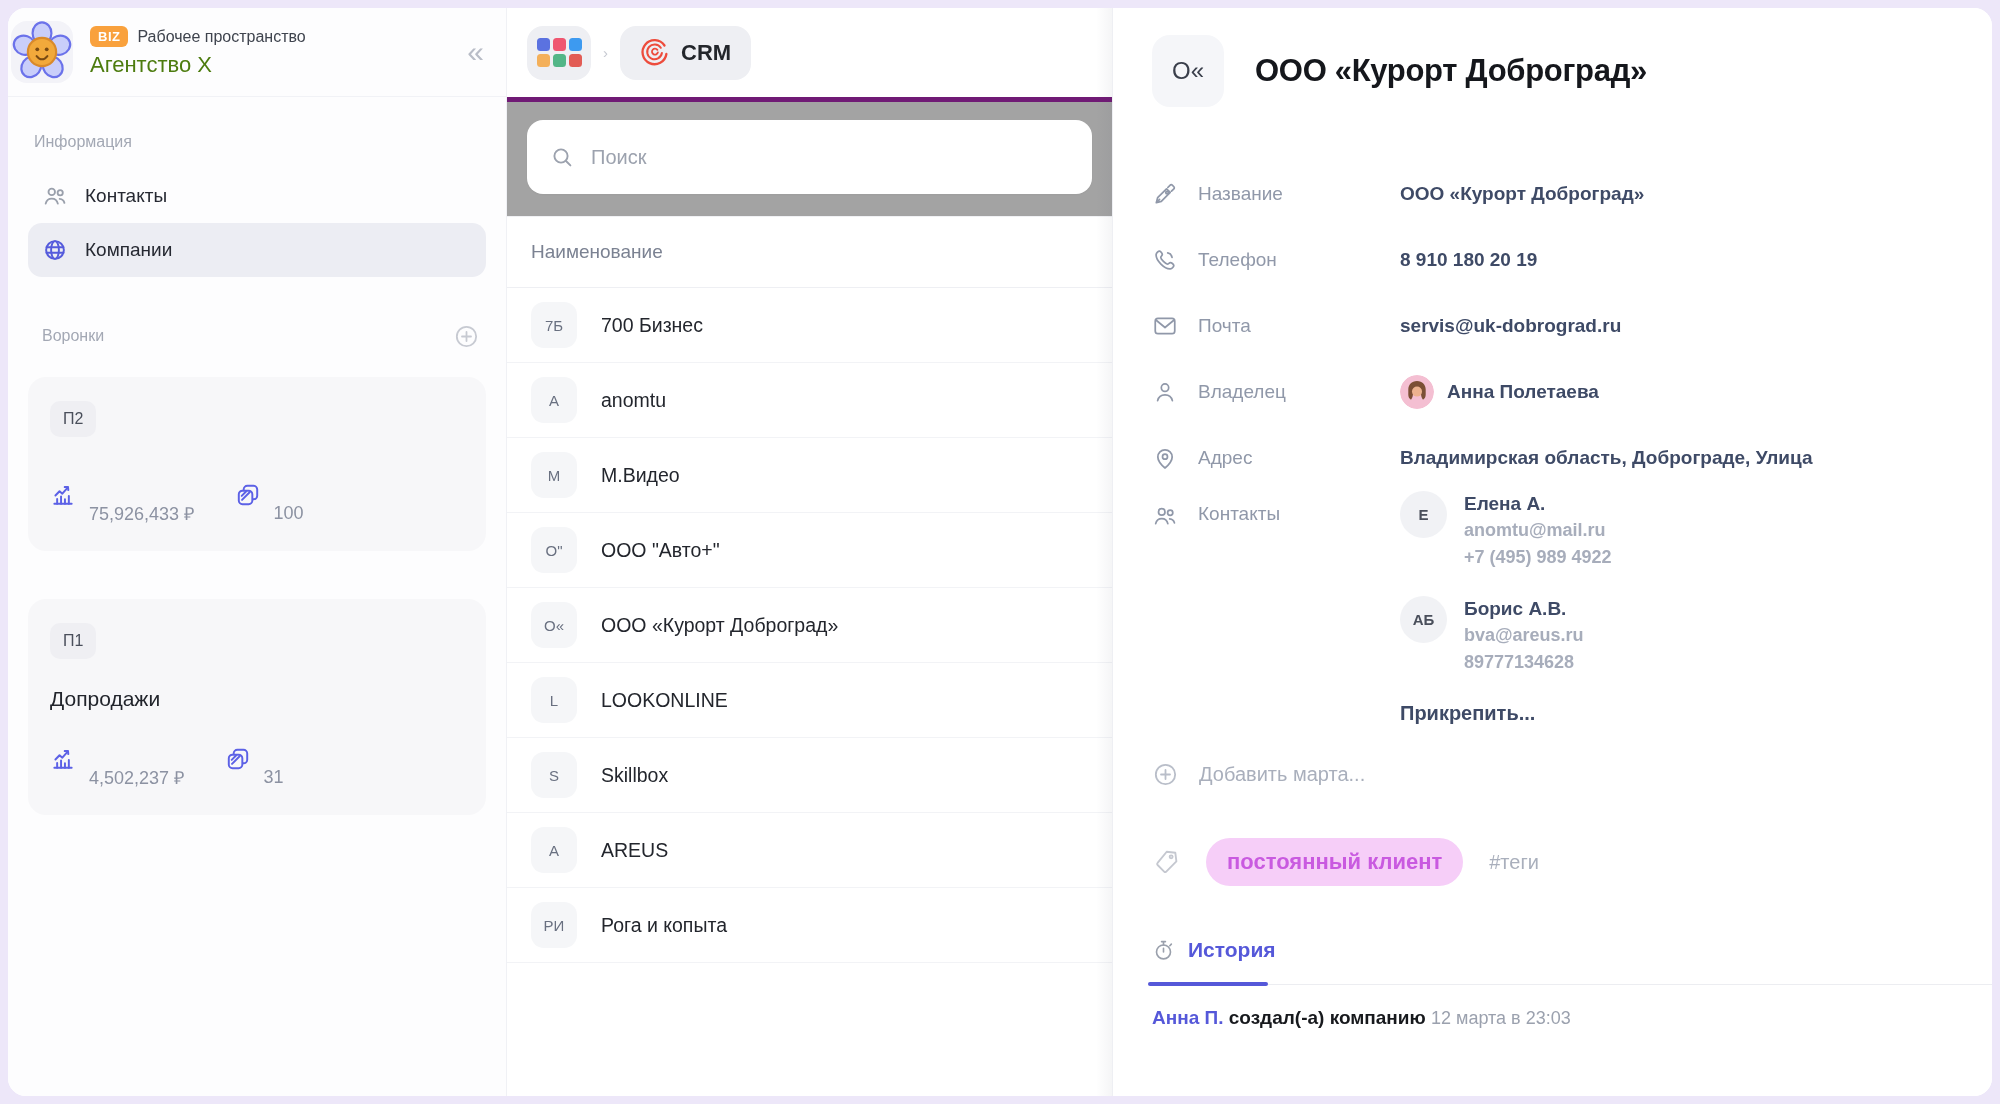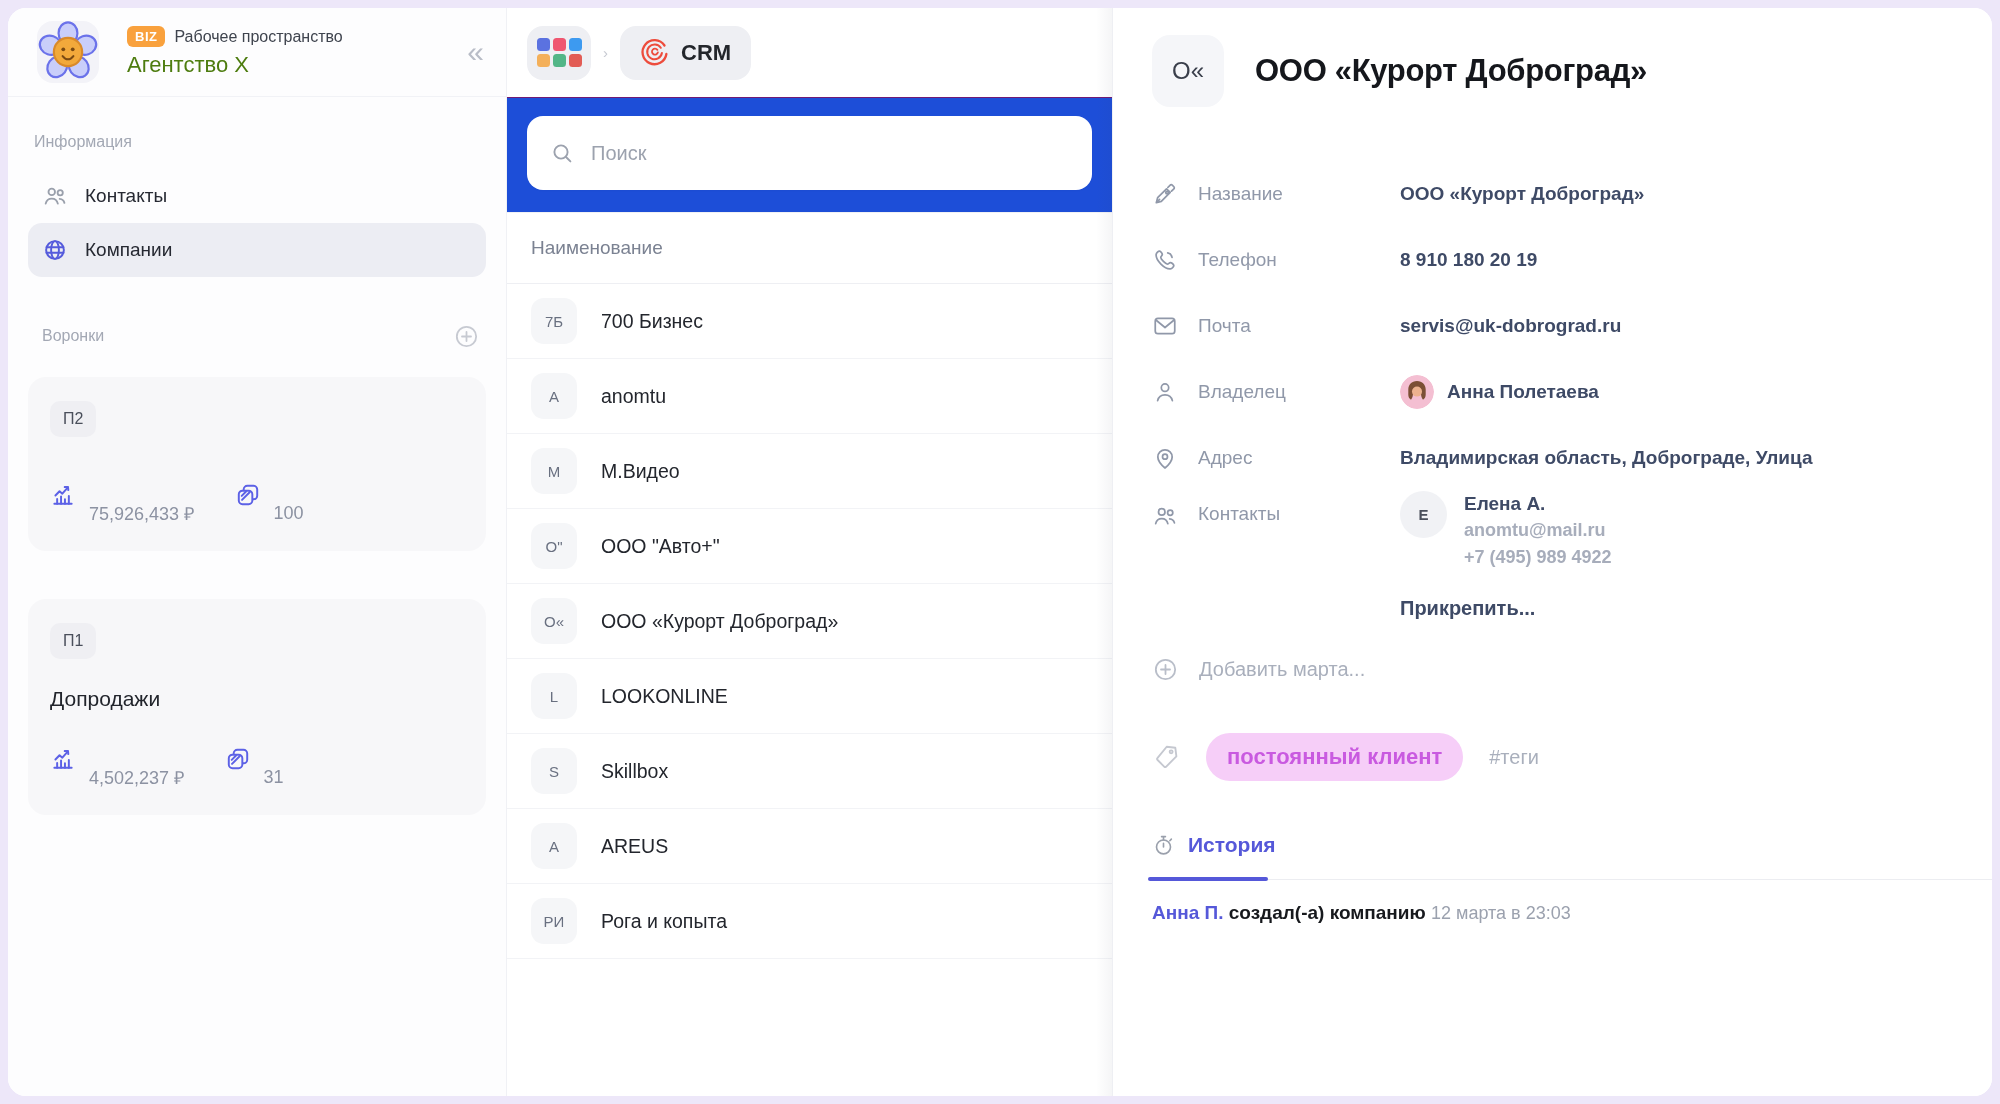--- a/index.html
+++ b/index.html
@@ -12,21 +12,21 @@
     overflow:hidden;
   }
   *{box-sizing:border-box;}
   .app{
     position:absolute;inset:8px;
     background:#fff;border-radius:18px;
     display:flex;overflow:hidden;
   }
   
   .sidebar{width:499px;background:#FDFDFE;border-right:1px solid #F0F1F5;display:flex;flex-direction:column;}
-  .side-header{height:89px;border-bottom:1px solid #F1F2F6;display:flex;align-items:center;padding:0 22px 0 29px;gap:28px;flex:none;}
+  .side-header{height:89px;border-bottom:1px solid #F1F2F6;display:flex;align-items:center;padding:0 22px 0 3px;gap:17px;flex:none;}
   .ws-logo{width:62px;height:62px;border-radius:16px;background:#F3F3F8;display:flex;align-items:center;justify-content:center;flex:none;}
   .ws-meta{flex:1;min-width:0;}
   .ws-row1{display:flex;align-items:center;gap:9px;margin-bottom:5px;}
   .biz-badge{background:#F9A13D;color:#fff;font-size:13px;font-weight:700;border-radius:6px;padding:3px 8px;letter-spacing:.5px;}
   .ws-type{font-size:16px;color:#3F444E;}
   .ws-name{font-size:22px;font-weight:400;color:#4d7c0f;}
   .collapse{font-size:30px;color:#B9BDC7;line-height:1;align-self:center;cursor:pointer;}
   .side-body{padding:24px 20px 0 20px;}
   .section-label{font-size:16px;color:#A3A8B4;margin:12px 6px 18px 6px;}
   .nav-item{height:54px;display:flex;align-items:center;gap:17px;padding:0 14px;border-radius:14px;font-size:19px;color:#262932;cursor:pointer;}
@@ -51,21 +51,21 @@
   .apps-grid i{border-radius:3.5px;}
   .apps-grid i:nth-child(1){background:#5B72E0;}
   .apps-grid i:nth-child(2){background:#EF5670;}
   .apps-grid i:nth-child(3){background:#3D9AF0;}
   .apps-grid i:nth-child(4){background:#F4B05A;}
   .apps-grid i:nth-child(5){background:#52B687;}
   .apps-grid i:nth-child(6){background:#E25C55;}
   .crumb-sep{color:#C6C9D1;font-size:15px;}
   .chip-crm{height:54px;border-radius:16px;background:#EEEFF3;display:flex;align-items:center;gap:11px;padding:0 20px;cursor:pointer;}
   .crm-label{font-size:22px;font-weight:700;color:#23262B;}
-  .toolbar{background:#1d4ed8;border-top:1px solid #701a75;border-bottom:1px solid #F0F1F4;padding:18px 20px 22px 20px;flex:none;}
+  .toolbar{background:#a3a3a3;border-top:5px solid #701a75;border-bottom:1px solid #F0F1F4;padding:18px 20px 22px 20px;flex:none;}
   .search{background:#fff;border-radius:16px;height:74px;display:flex;align-items:center;gap:15px;padding:0 23px;box-shadow:0 1px 2px rgba(20,24,40,.03);}
   .search .sico{width:24px;height:24px;color:#9CA2AE;flex:none;display:flex;}
   .search input{border:0;outline:none;background:transparent;font-size:20px;color:#23262D;flex:1;font-family:inherit;}
   .search input::placeholder{color:#9CA2AE;}
   .list-head{height:71px;display:flex;align-items:center;padding:0 24px;font-size:19px;color:#7B8292;border-bottom:1px solid #EEEFF3;flex:none;}
   .rows{flex:1;overflow:hidden;}
   .row{height:75px;display:flex;align-items:center;gap:24px;padding:0 24px;border-bottom:1px solid #F2F3F6;cursor:pointer;background:#fff;}
   .row-avatar{width:46px;height:46px;border-radius:13px;background:#F5F6F8;display:flex;align-items:center;justify-content:center;font-size:15px;color:#697080;flex:none;}
   .row-name{font-size:19.5px;font-weight:500;color:#23262D;white-space:nowrap;}
   
@@ -393,20 +393,28 @@
 
           <div class="contact-item">
             <span class="c-avatar">Е</span>
             <span>
               <div class="c-name">Елена А.</div>
               <div class="c-sub">anomtu@mail.ru</div>
               <div class="c-sub">+7 (495) 989 4922</div>
             </span>
           </div>
 
+          <div class="contact-item">
+            <span class="c-avatar">АБ</span>
+            <span>
+              <div class="c-name">Борис А.В.</div>
+              <div class="c-sub">bva@areus.ru</div>
+              <div class="c-sub">89777134628</div>
+            </span>
+          </div>
 
           <div class="attach">Прикрепить...</div>
         </span>
       </div>
     </div>
 
     <div class="add-field">
       <span class="afico">
         <svg viewBox="0 0 24 24" fill="none" stroke="currentColor" stroke-width="1.6" stroke-linecap="round">
           <circle cx="12" cy="12" r="8.6"></circle>

